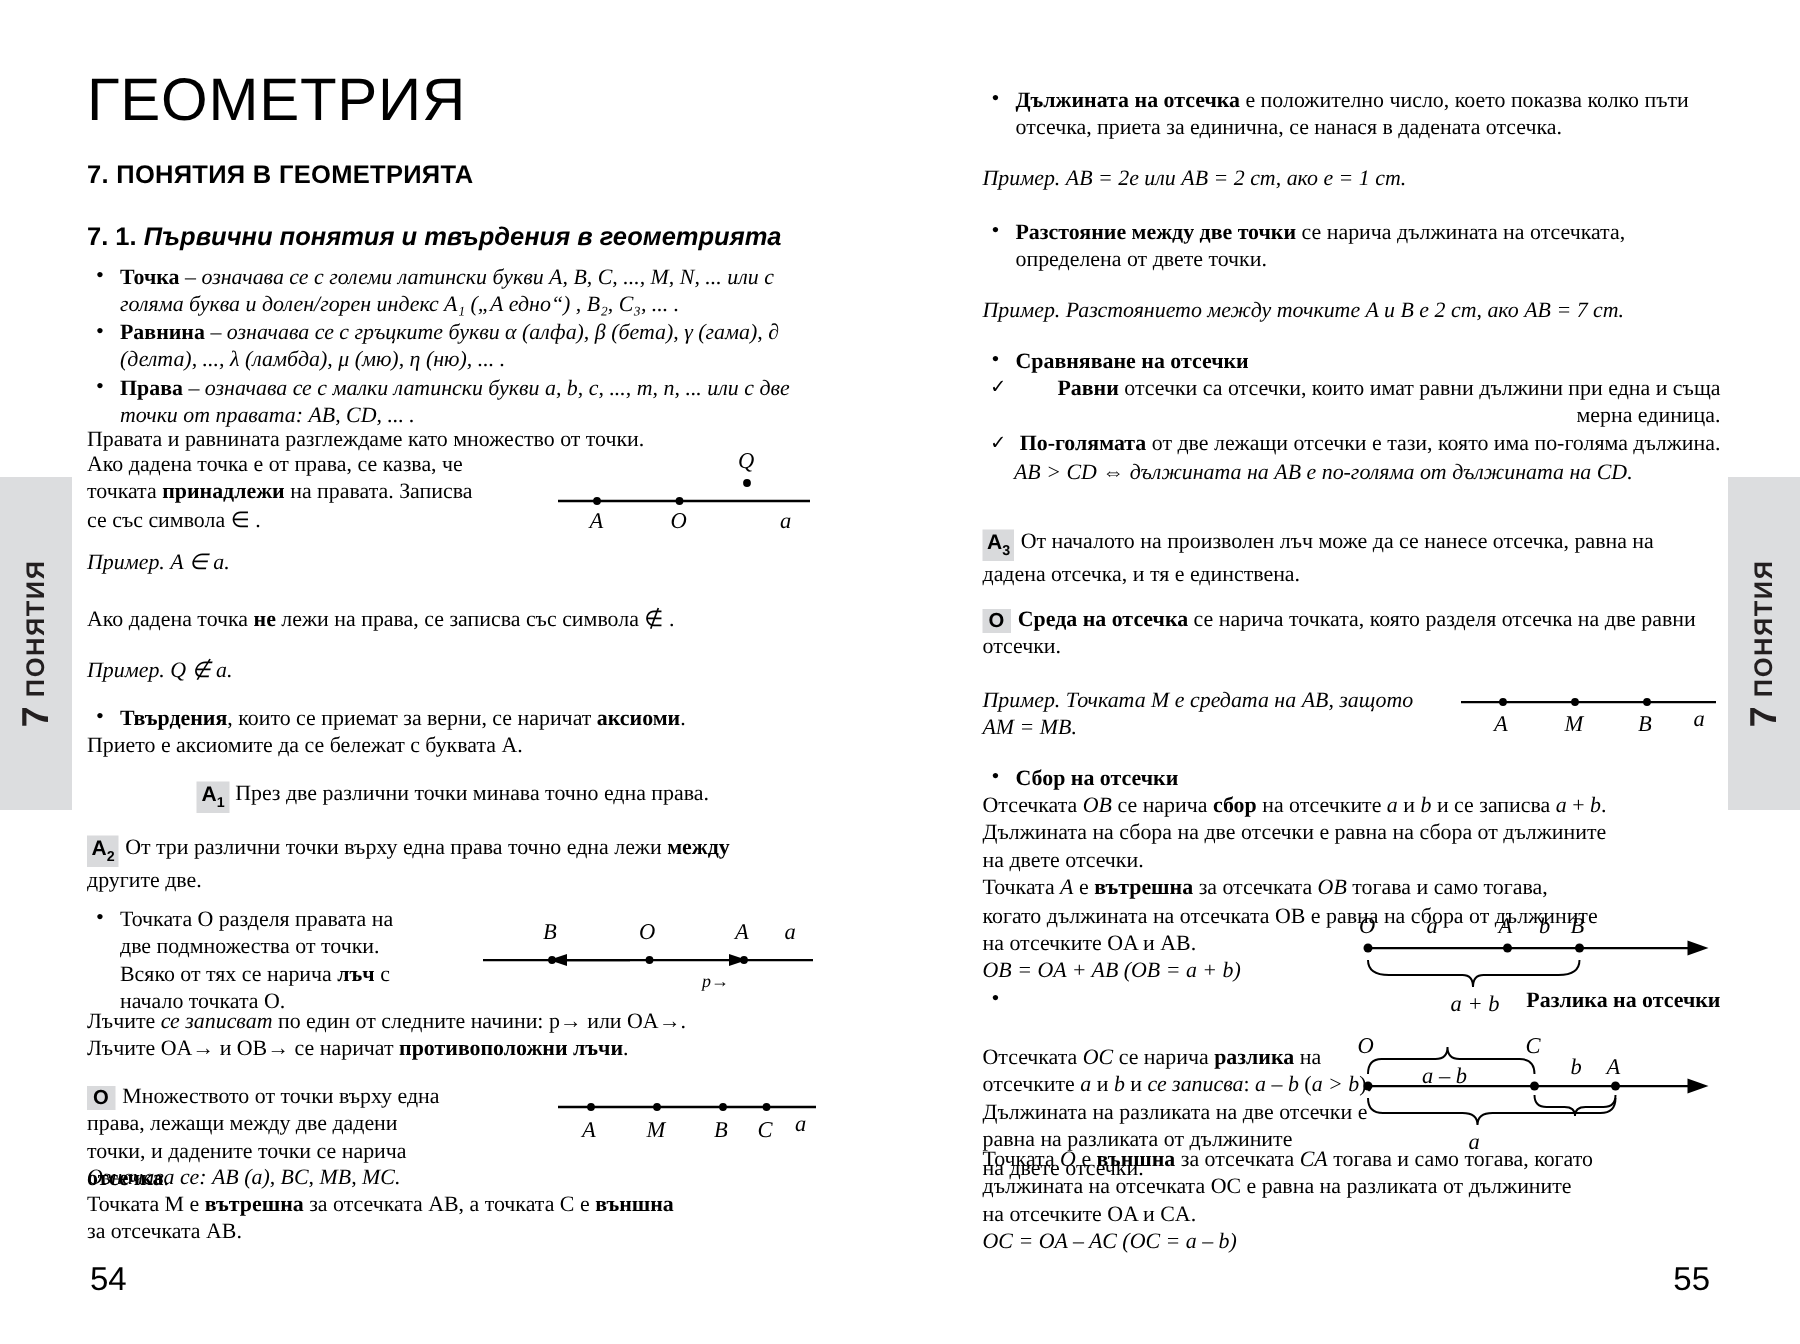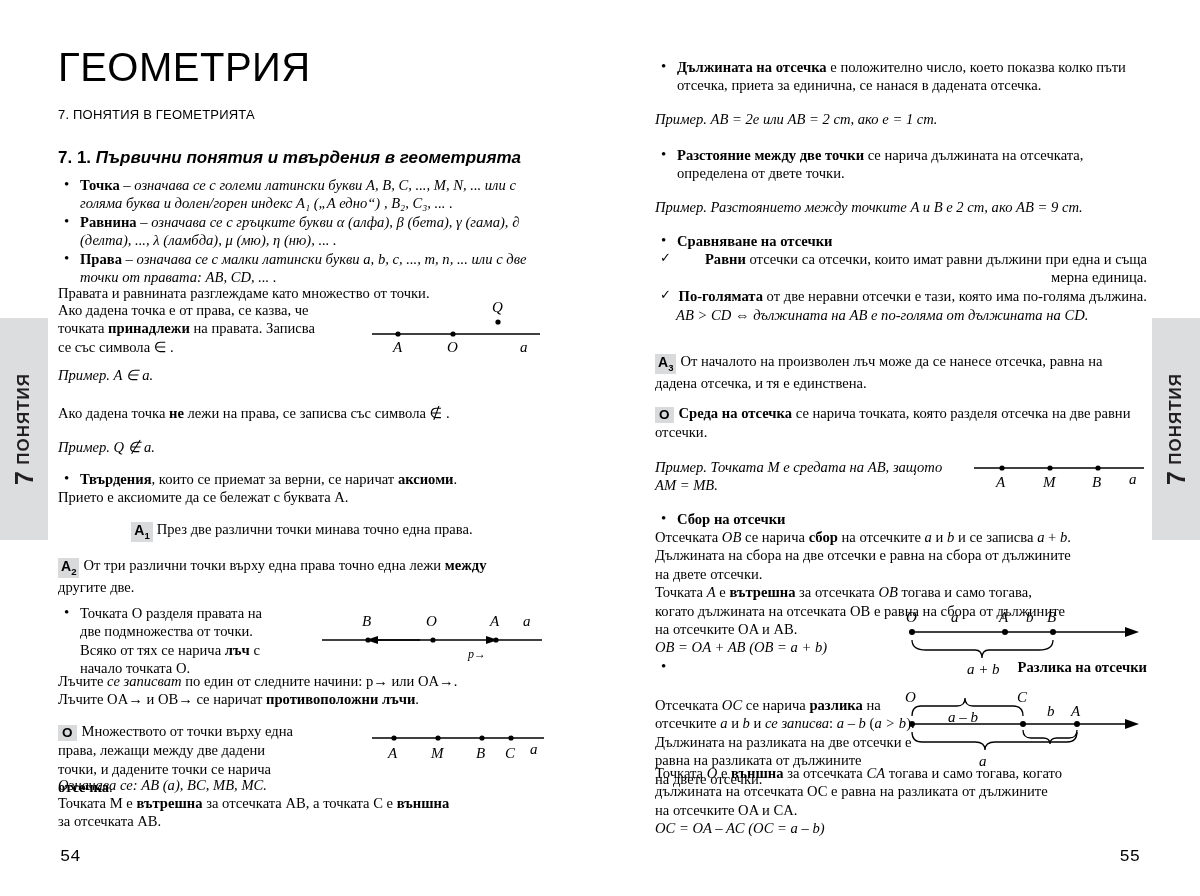--- a/index.html
+++ b/index.html
@@ -51,22 +51,22 @@
     font-family:"Liberation Sans", sans-serif;
     font-size:40px;
     font-weight:400;
     letter-spacing:0.5px;
     margin:0;
     line-height:1;
     position:absolute; left:58px; top:47px;
   }
   .chapter-title {
     font-family:"Liberation Sans", sans-serif;
-    font-size:13px;
-    font-weight:normal;
+    font-size:17px;
+    font-weight:bold;
     position:absolute; left:58px; top:107px;
     letter-spacing:0.2px;
   }
   .subsection-title {
     font-family:"Liberation Sans", sans-serif;
     font-size:17px;
     font-weight:bold;
     font-style:italic;
     position:absolute; left:58px; top:148px;
   }
@@ -132,22 +132,22 @@
   svg.fig text {
     font-family:"Liberation Serif", serif;
     font-style:italic;
     font-size:15px;
     fill:#000;
   }
   svg.fig text.sm { font-size:12px; }
 
   .pageno {
     position:absolute; bottom:30px;
-    font-size:17px;
-    font-family:Liberation Mono, monospace;
+    font-size:22px;
+    font-family:Liberation Sans, sans-serif;
   }
   .pageno.l { left:60px; }
   .pageno.r { right:60px; }
 </style>
 </head>
 <body>
 
 <div class="spread">
 
   <div class="page page-left">
@@ -301,34 +301,34 @@
     </ul>
 
     <div class="txt tb ital-lead" style="left:55px; top:110px; width:492px;">Пример. AB = 2e или AB = 2 cm, ако e = 1 cm.</div>
 
     <ul class="blist txt tb" style="left:55px; top:146px; width:492px;">
       <li>
         <span class="b">Разстояние между две точки</span><span> се нарича дължината на отсечката, определена от двете точки.</span>
       </li>
     </ul>
 
-    <div class="txt tb ital-lead" style="left:55px; top:198px; width:492px;">Пример. Разстоянието между точките A и B е 2 cm, ако AB = 9 cm.</div>
+    <div class="txt tb ital-lead" style="left:55px; top:198px; width:492px;">Пример. Разстоянието между точките A и B е 2 cm, ако AB = 7 cm.</div>
 
     <ul class="blist txt tb" style="left:55px; top:232px; width:492px;">
       <li>
         <span class="b">Сравняване на отсечки</span>
       </li>
     </ul>
 
     <ul class="clist txt tb" style="left:58px; top:250px; width:489px;text-align:right;">
       <li>
         <span class="b">Равни</span><span> отсечки са отсечки, които имат равни дължини при една и съща мерна единица.</span>
       </li>
       <li>
-        <span class="b">По-голямата</span><span> от две неравни отсечки е тази, която има по-голяма дължина.</span>
+        <span class="b">По-голямата</span><span> от две лежащи отсечки е тази, която има по-голяма дължина.</span>
       </li>
     </ul>
 
     <div class="txt tb i" style="left:76px; top:306px; width:470px;">AB &gt; CD ⇔ дължината на AB е по-голяма от дължината на CD.</div>
 
     <div class="txt tb" style="left:55px; top:352px; width:492px;">
       <span class="ax-marker"><span>A</span><sub>3</sub></span><span>От началото на произволен лъч може да се нанесе отсечка, равна на дадена отсечка, и тя е единствена.</span>
     </div>
 
     <div class="txt tb" style="left:55px; top:404px; width:492px;">

